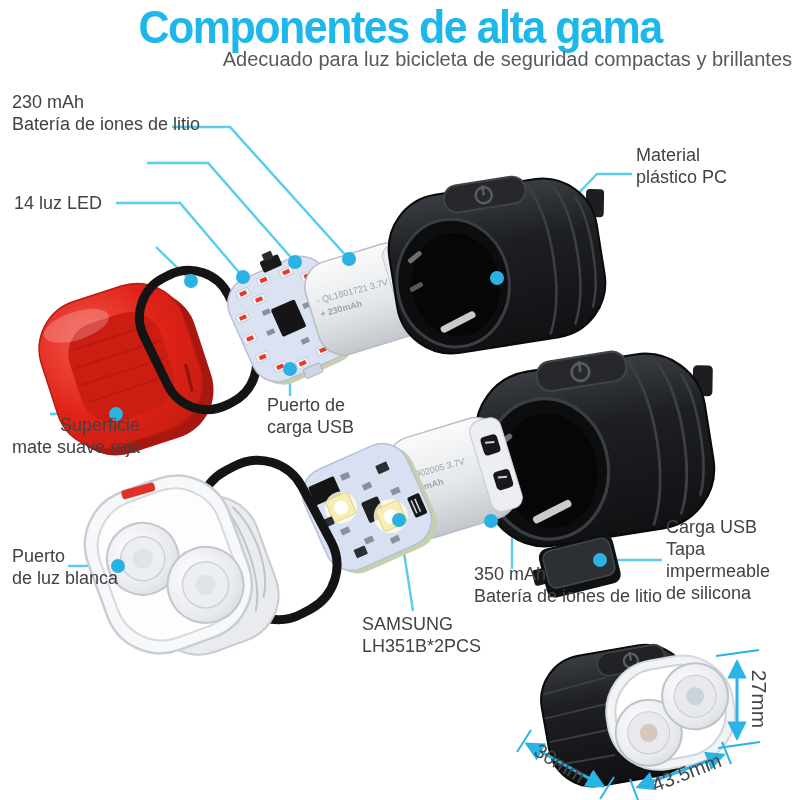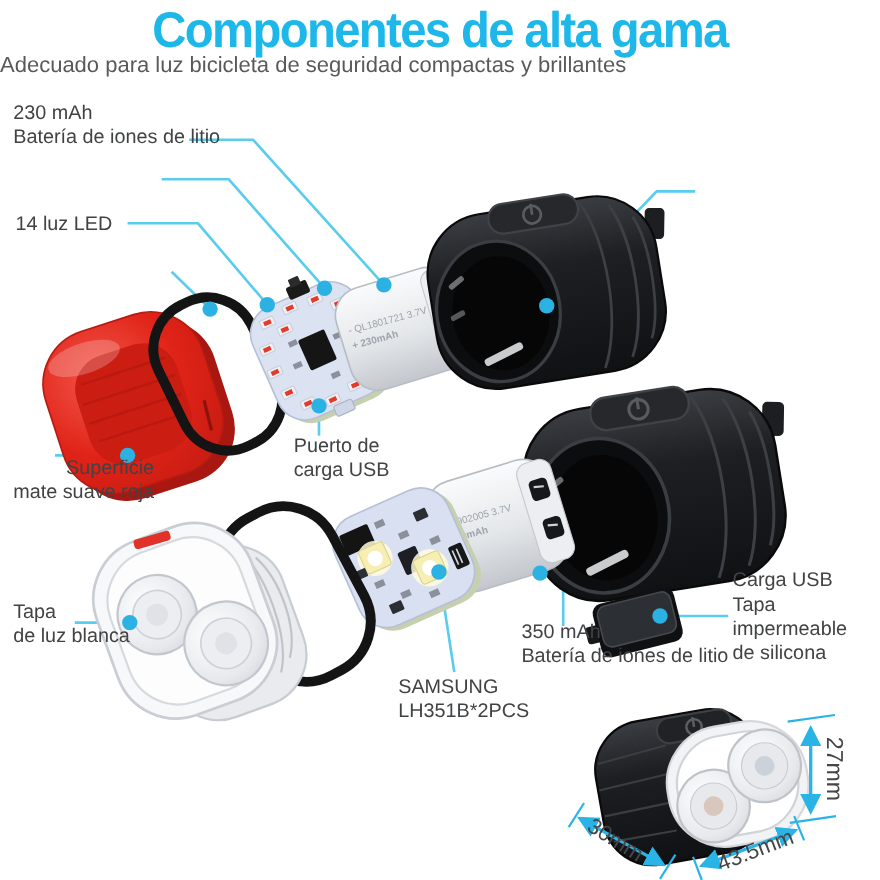--- a/index.html
+++ b/index.html
@@ -2,21 +2,21 @@
 <html><head>
 <meta charset="utf-8">
 <style>
   html,body{margin:0;padding:0;background:#ffffff;}
   #stage{position:relative;width:800px;height:800px;background:#ffffff;overflow:hidden;
          font-family:"Liberation Sans", sans-serif;}
   #art{position:absolute;left:0;top:0;width:800px;height:800px;}
   .title{position:absolute;left:0;top:2px;width:800px;text-align:center;
          font-size:43px;font-weight:bold;letter-spacing:-1.5px;color:#1db7ea;
          transform:scale(1,1.06);transform-origin:top center;}
-  .subtitle{position:absolute;left:0;top:48px;width:792px;text-align:left;
+  .subtitle{position:absolute;left:0;top:48px;width:792px;text-align:right;
             font-size:20px;color:#58595b;}
   .label{position:absolute;font-size:18px;line-height:22px;color:#414244;}
   .svgtxt{font-family:"Liberation Sans", sans-serif;}
 </style>
 </head>
 <body>
 
 <div id="stage">
 
   <svg id="art" viewBox="0 0 800 800">
@@ -331,30 +331,34 @@
   <div class="title">Componentes de alta gama</div>
   <div class="subtitle">Adecuado para luz bicicleta de seguridad compactas y brillantes</div>
 
   <div class="label" style="left:12px;top:91px;">
     <div>230 mAh</div>
     <div>Batería de iones de litio</div>
   </div>
   <div class="label" style="left:14px;top:192px;">
     <div>14 luz LED</div>
   </div>
+  <div class="label" style="left:636px;top:144px;">
+    <div>Material</div>
+    <div>plástico PC</div>
+  </div>
   <div class="label" style="left:12px;top:414px;text-align:right;">
     <div>Superficie</div>
     <div>mate suave roja</div>
   </div>
   <div class="label" style="left:267px;top:394px;">
     <div>Puerto de</div>
     <div>carga USB</div>
   </div>
   <div class="label" style="left:12px;top:545px;">
-    <div>Tapa</div>
+    <div>Puerto</div>
     <div>de luz blanca</div>
   </div>
   <div class="label" style="left:362px;top:613px;">
     <div>SAMSUNG</div>
     <div>LH351B*2PCS</div>
   </div>
   <div class="label" style="left:474px;top:563px;">
     <div>350 mAh</div>
     <div>Batería de iones de litio</div>
   </div>

